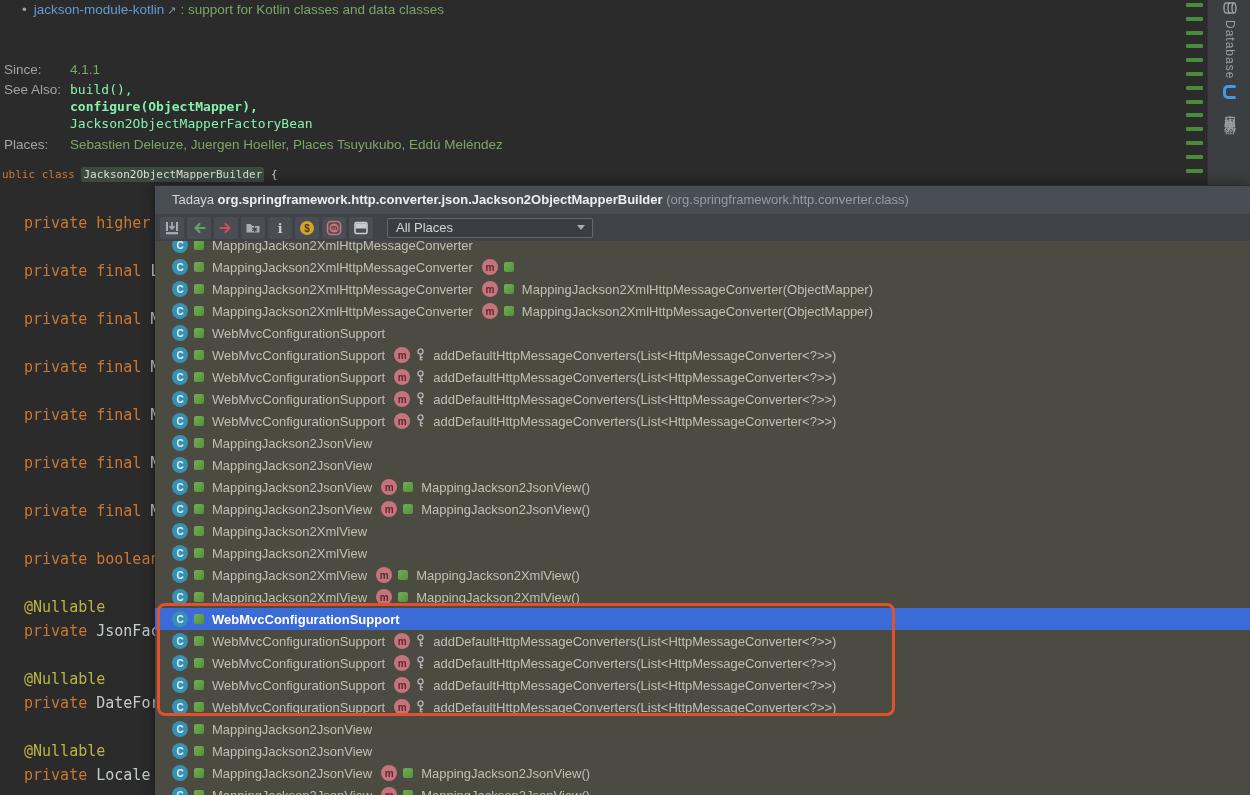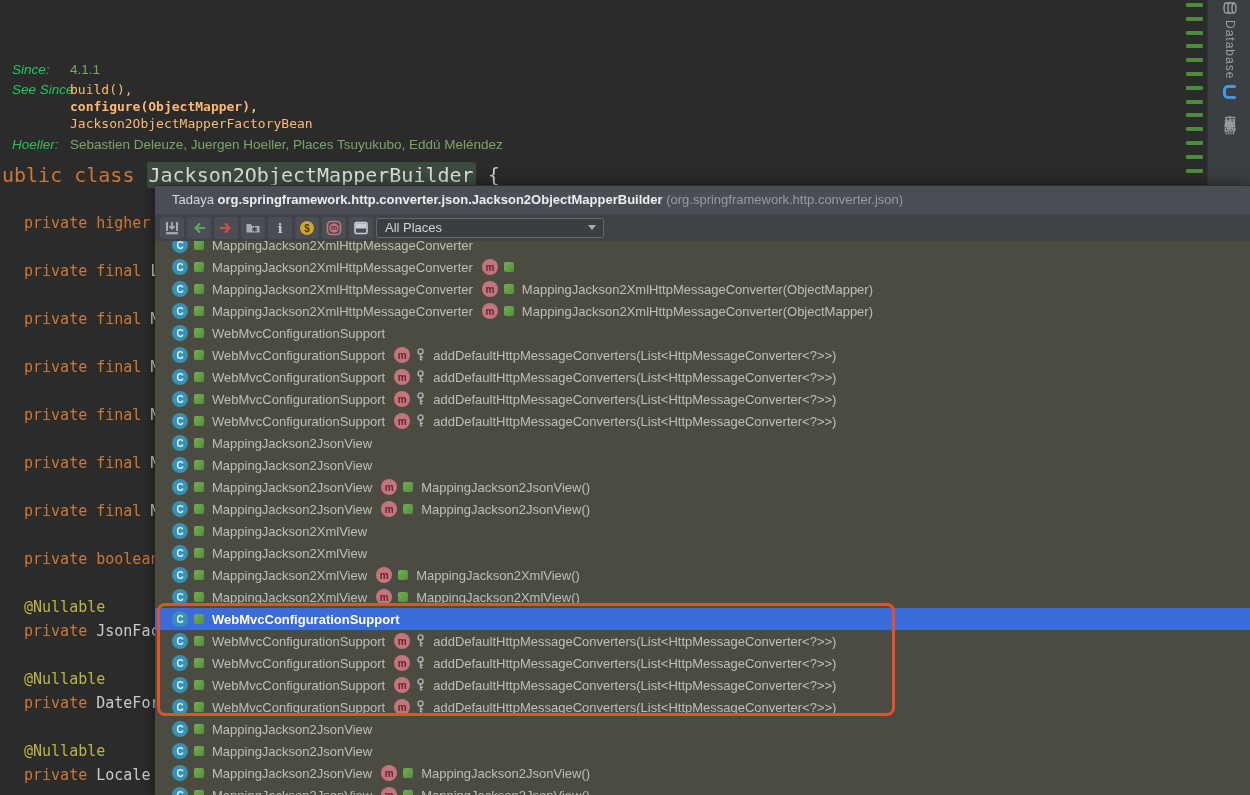--- a/index.html
+++ b/index.html
@@ -6,36 +6,36 @@
   body{
     width:1250px;height:795px;position:relative;overflow:hidden;
     background:#2B2B2B;
     font-family:"Liberation Sans", sans-serif;
     -webkit-font-smoothing:antialiased;
   }
   
   .editor{position:absolute;inset:0;}
   .doc-line{position:absolute;height:20px;line-height:20px;font-size:13.5px;white-space:nowrap;}
   .green{color:#7AA666;}
-  .lbl{color:#22c55e;position:absolute;left:12px;font-style:italic;}
+  .lbl{color:#a3a3a3;position:absolute;left:4px;}
   .val{position:absolute;left:70px;}
   .doc-link{color:#649BD3;text-decoration:none;cursor:pointer;}
   .ext{color:#8A949C;font-size:11px;margin:0 4px 0 3px;}
   .bullet{color:#9aa0a6;margin-right:7px;}
-  .mono-link{color:#fdba74;font-family:"DejaVu Sans Mono",monospace;font-size:13px;}
+  .mono-link{color:#86efac;font-family:"DejaVu Sans Mono",monospace;font-size:13px;}
   .l1{left:22px;top:0;}
   .l2{left:8px;top:36px;}
   .l3{left:0;top:60px;width:600px;}
   .l4{left:0;top:80px;width:600px;}
   .l5{left:0;top:97px;width:600px;font-weight:bold;}
   .l6{left:0;top:114px;width:600px;padding-left:38px;}
   .l7{left:0;top:135px;width:900px;}
   
   .decl{position:absolute;left:2px;top:164px;height:22px;line-height:22px;
-        font-family:"DejaVu Sans Mono",monospace;font-size:20px;font-weight:500;white-space:pre;}
+        font-family:"DejaVu Sans Mono",monospace;font-size:11px;font-weight:500;white-space:pre;}
   .kw{color:#CC7832;}
   .pl{color:#C6CBCE;}
   .ann{color:#B8B644;}
   .decl-name{color:#DCDFE1;background:#3D4B3F;padding:1px 2px;border-radius:2px;}
   .code-col{position:absolute;left:0;top:0;width:156px;height:795px;overflow:hidden;}
   .code-line{position:absolute;left:24px;height:22px;line-height:22px;
         font-family:"DejaVu Sans Mono",monospace;font-size:15px;font-weight:500;white-space:pre;}
   
   .error-stripe{position:absolute;left:1183px;top:0;width:24px;height:185px;background:#2B2B2B;}
   .tick{position:absolute;left:3px;width:17px;height:4px;border-radius:1px;background:#4A8C3C;}
@@ -44,57 +44,60 @@
   .vtext{writing-mode:vertical-rl;color:#9CA0A4;font-size:12px;margin-top:5px;letter-spacing:1px;}
   .vtext-cjk{writing-mode:vertical-rl;text-orientation:upright;color:#9CA0A4;font-size:12px;margin-top:5px;letter-spacing:2px;}
   
   .popup{position:absolute;left:155px;top:185px;width:1095px;height:610px;border-top:1px solid #2A2C2E;box-shadow:0 0 14px rgba(0,0,0,.45);}
   .p-header{height:28px;line-height:28px;background:#494E54;color:#D6D9DB;font-size:13px;padding-left:17px;white-space:nowrap;overflow:hidden;}
   .p-header b{color:#ECEEF0;font-weight:700;}
   .p-header .pkg{color:#959CA3;}
   .p-toolbar{height:27px;background:#3F4348;display:flex;align-items:center;padding-left:5px;}
   .tb-btn{width:24px;height:22px;margin-right:3px;border-radius:3px;background:#4A4E54;
           display:flex;align-items:center;justify-content:center;cursor:pointer;flex:none;}
-  .combo{width:228px;height:20px;background:#3A3D41;border:1px solid #63686C;border-radius:2px;
+  .combo{margin-left:11px;width:206px;height:20px;background:#3A3D41;border:1px solid #63686C;border-radius:2px;
          display:flex;align-items:center;color:#D2D4D6;font-size:13px;padding-left:8px;cursor:pointer;box-sizing:border-box;}
   .combo .caret{margin-left:auto;margin-right:7px;width:0;height:0;border-left:4px solid transparent;border-right:4px solid transparent;border-top:5px solid #A8ADB1;}
   .p-list{position:absolute;left:0;top:55px;right:0;bottom:0;background:#4C4B42;overflow:hidden;}
   .row{height:22px;display:flex;align-items:center;padding-left:17px;font-size:13px;color:#BEC0B4;white-space:nowrap;cursor:pointer;}
   .row:first-child{margin-top:-7px;}
   .row.sel{background:#3B6BD6;color:#FFFFFF;font-weight:700;}
   .cicon{width:16px;height:16px;border-radius:50%;background:#3791B4;color:#DFF2F8;font-size:10px;font-weight:700;
          display:flex;align-items:center;justify-content:center;flex:none;font-family:"Liberation Sans",sans-serif;}
   .micon{width:16px;height:16px;border-radius:50%;background:#C4747C;color:#63262F;font-size:10px;font-weight:700;
          display:flex;align-items:center;justify-content:center;flex:none;margin-left:9px;}
   .libicon{width:10px;height:10px;border-radius:2px;background:linear-gradient(135deg,#6FB052 0%,#578F3C 100%);flex:none;margin-left:6px;}
   .keyicon{flex:none;margin-left:6px;display:flex;align-items:center;}
   .row .cname{margin-left:8px;}
   .row .sig{margin-left:8px;}
   .orange-box{position:absolute;left:2px;top:417px;width:738px;height:113px;border:3px solid #E1512D;border-radius:8px;box-sizing:border-box;pointer-events:none;}
 </style>
 </head>
 <body>
 
 <div class="editor">
+  <div class="doc-line l1">
+    <span class="bullet">•</span><a class="doc-link">jackson-module-kotlin</a><span class="ext">↗</span><span class="green">: support for Kotlin classes and data classes</span>
+  </div>
   <div class="doc-line l3">
     <span class="lbl">Since:</span>
     <span class="val green">4.1.1</span>
   </div>
   <div class="doc-line l4">
-    <span class="lbl">See Since:</span>
+    <span class="lbl">See Also:</span>
     <span class="val mono-link">build(),</span>
   </div>
   <div class="doc-line l5">
     <span class="val mono-link">configure(ObjectMapper),</span>
   </div>
   <div class="doc-line l6">
     <span class="val mono-link">Jackson2ObjectMapperFactoryBean</span>
   </div>
   <div class="doc-line l7">
-    <span class="lbl">Hoeller:</span>
+    <span class="lbl">Places:</span>
     <span class="val green">Sebastien Deleuze, Juergen Hoeller, Places Tsuyukubo, Eddú Meléndez</span>
   </div>
 
   <div class="decl"><span class="kw">ublic class </span><span class="decl-name">Jackson2ObjectMapperBuilder</span><span class="pl"> {</span></div>
 
   <div class="code-col">
       <div class="code-line" style="top: 212px;"><span class="kw">private higher </span></div>
       <div class="code-line" style="top: 260px;"><span class="kw">private final </span><span class="pl">Lo</span></div>
       <div class="code-line" style="top: 308px;"><span class="kw">private final </span><span class="pl">Ma</span></div>
       <div class="code-line" style="top: 356px;"><span class="kw">private final </span><span class="pl">Ma</span></div>
@@ -140,21 +143,21 @@
   </div>
   <div class="stripe-btn" style="top:84px;">
     <svg width="16" height="16" viewBox="0 0 16 16">
       <path d="M12.5 2.5H6A3.5 3.5 0 0 0 2.5 6v4A3.5 3.5 0 0 0 6 13.5h6.5" stroke="#3E9AE8" stroke-width="3" fill="none" stroke-linecap="round"></path>
     </svg>
     <span class="vtext-cjk">应用观测器</span>
   </div>
 </div>
 
 <div class="popup">
-  <div class="p-header"><span>Tadaya </span><b>org.springframework.http.converter.json.Jackson2ObjectMapperBuilder</b>&nbsp;<span class="pkg">(org.springframework.http.converter.json)</span></div>
+  <div class="p-header"><span>Tadaya </span><b>org.springframework.http.converter.json.Jackson2ObjectMapperBuilder</b>&nbsp;<span class="pkg">(org.springframework.http.converter.class)</span></div>
 
   <div class="p-toolbar">
     <div class="tb-btn">
       <svg width="16" height="16" viewBox="0 0 16 16">
         <path d="M3 2v9M13 2v9" stroke="#A7ADB3" stroke-width="2"></path>
         <path d="M8 2v6" stroke="#A7ADB3" stroke-width="1.7"></path>
         <path d="M5.4 6.2L8 8.8l2.6-2.6" stroke="#A7ADB3" stroke-width="1.7" fill="none"></path>
         <path d="M2 13.2h12" stroke="#A7ADB3" stroke-width="2.2"></path>
       </svg>
     </div>

